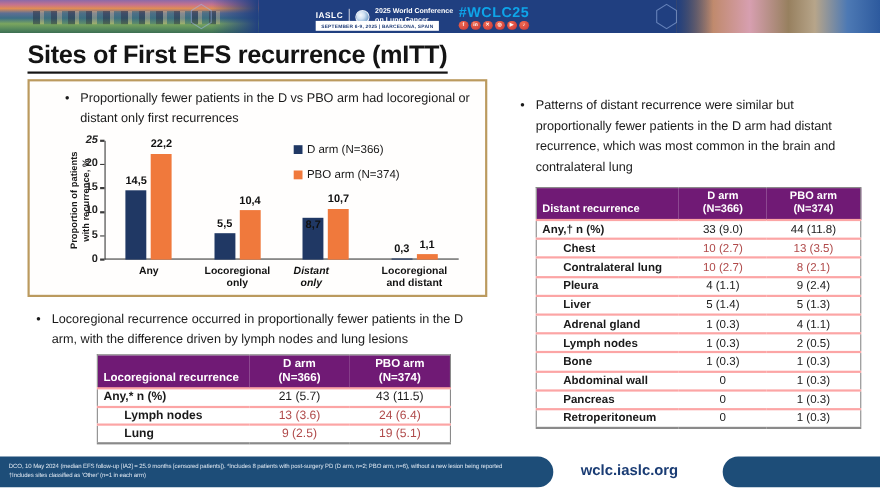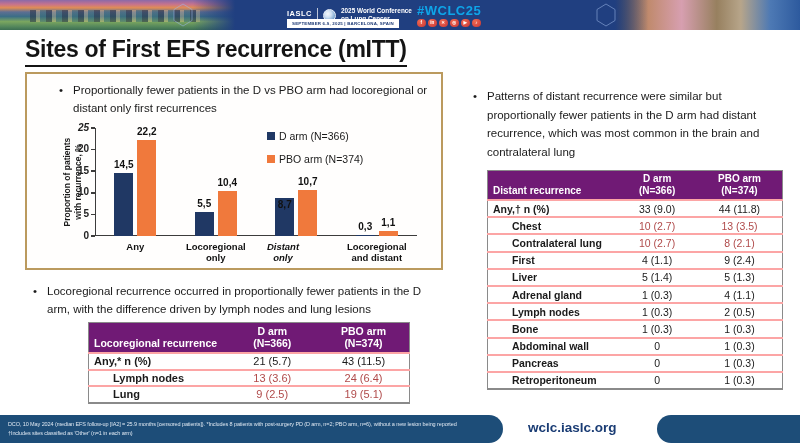--- a/index.html
+++ b/index.html
@@ -254,21 +254,21 @@
         <td class="lbl indent">Chest</td>
         <td class="val red">10 (2.7)</td>
         <td class="val red">13 (3.5)</td>
       </tr>
       <tr>
         <td class="lbl indent">Contralateral lung</td>
         <td class="val red">10 (2.7)</td>
         <td class="val red">8 (2.1)</td>
       </tr>
       <tr>
-        <td class="lbl indent">First</td>
+        <td class="lbl indent">Pleura</td>
         <td class="val">4 (1.1)</td>
         <td class="val">9 (2.4)</td>
       </tr>
       <tr>
         <td class="lbl indent">Liver</td>
         <td class="val">5 (1.4)</td>
         <td class="val">5 (1.3)</td>
       </tr>
       <tr>
         <td class="lbl indent">Adrenal gland</td>

